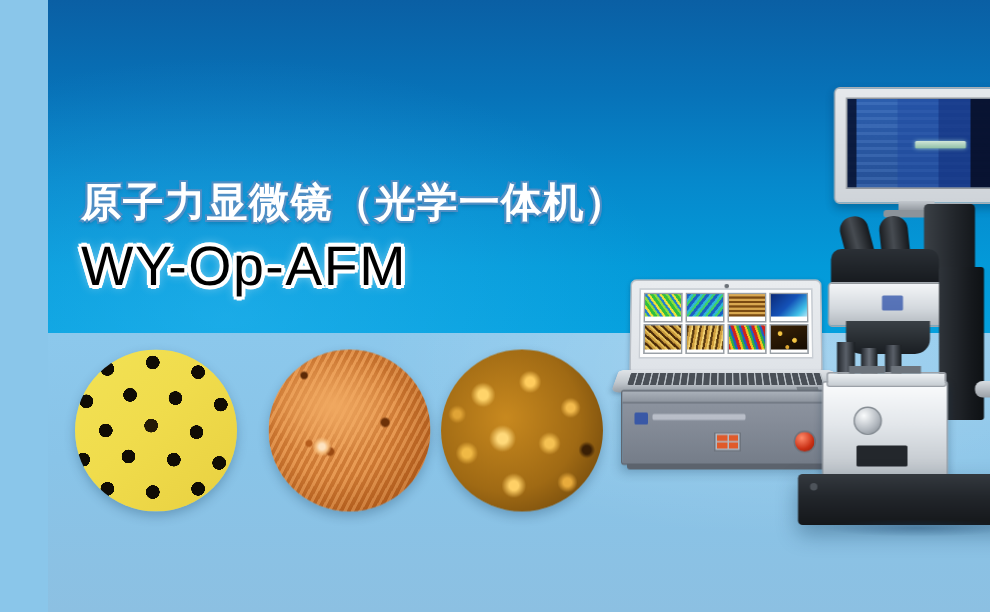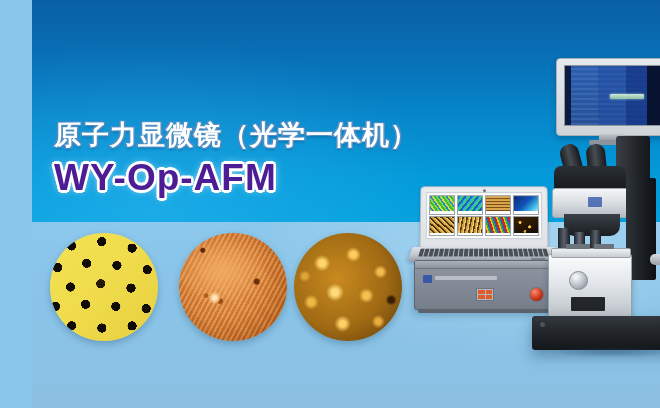--- a/index.html
+++ b/index.html
@@ -33,21 +33,21 @@
   .title-cn{
     font-size:27px;font-weight:bold;color:#ffffff;letter-spacing:1px;
     line-height:34px;white-space:nowrap;
     text-shadow:
       -1.4px -1.4px 0 #4f8ec4, 1.4px -1.4px 0 #4f8ec4,
       -1.4px  1.4px 0 #4f8ec4, 1.4px  1.4px 0 #4f8ec4,
        0 2px 3px rgba(0,40,80,.35);
   }
   .title-model{
     margin-top:4px;
-    font-size:37px;font-weight:bold;color:#4c1d95;letter-spacing:1px;
+    font-size:37px;font-weight:normal;color:#000000;letter-spacing:1px;
     line-height:44px;white-space:nowrap;
     text-shadow:
       -2px -2px 0 #ffffff, 2px -2px 0 #ffffff,
       -2px  2px 0 #ffffff, 2px  2px 0 #ffffff,
       -2.6px 0 0 #ffffff, 2.6px 0 0 #ffffff,
        0 -2.6px 0 #ffffff, 0 2.6px 0 #ffffff,
        0 0 8px rgba(255,255,255,.9);
   }
 
   

